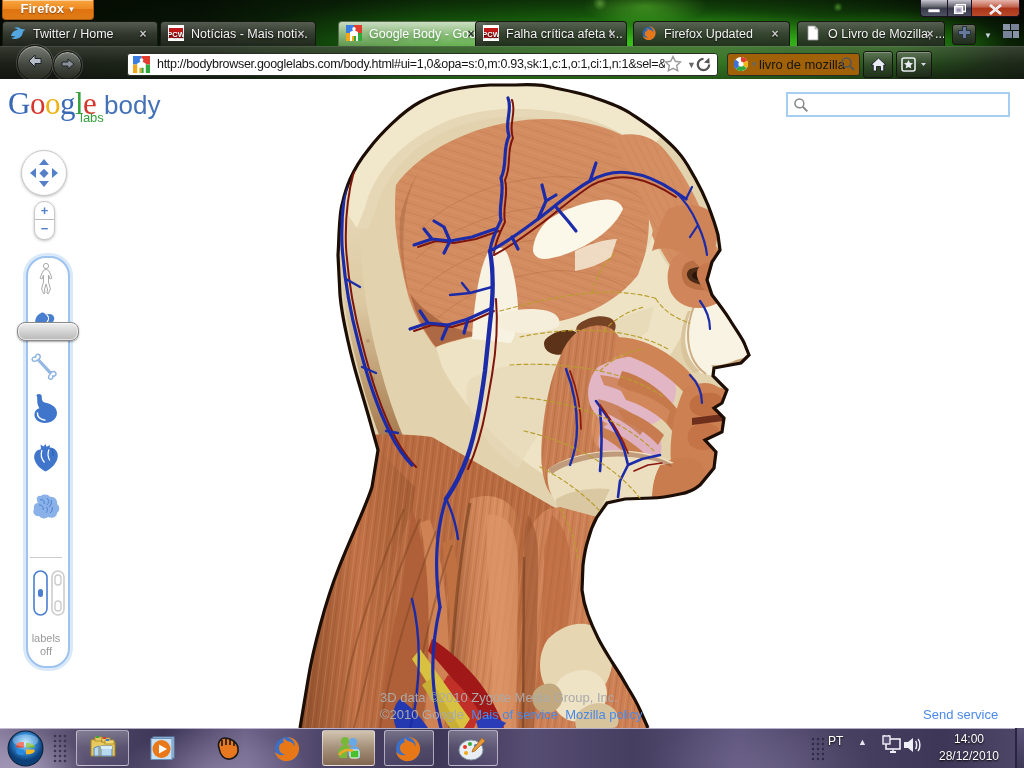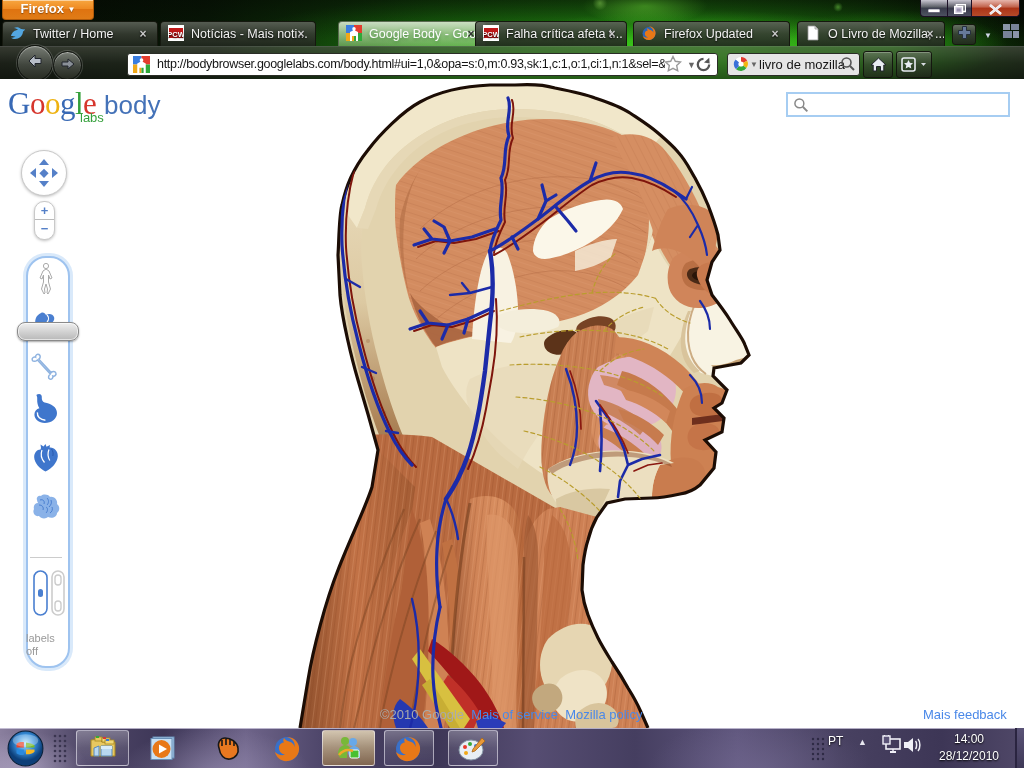--- a/index.html
+++ b/index.html
@@ -49,21 +49,21 @@
 #fwd{left:53px;top:51px;width:27px;height:27px}
 .circ svg{display:block;margin:auto;margin-top:8px}
 #fwd svg{margin-top:6px}
 #urlbar{position:absolute;left:127px;top:53px;width:591px;height:23px;background:#fff;border:1px solid #2a2d26;border-radius:3px;box-sizing:border-box;
 font-size:12.5px;letter-spacing:-.3px;color:#151515;line-height:21px;padding-left:29px}
 #urlbar i{font-style:normal;display:inline-block;max-width:508px;overflow:hidden;white-space:nowrap;vertical-align:top}
 #urlfav{position:absolute;left:133px;top:56px;width:17px;height:17px}
 #star{position:absolute;left:664px;top:55px;width:18px;height:18px}
 #stardrop{position:absolute;left:687px;top:60px;color:#666;font-size:9px}
 #reload{position:absolute;left:694px;top:55px;width:19px;height:19px}
-#searchbar{position:absolute;left:727px;top:53px;width:133px;height:23px;background:#e5e5e5;border:1px solid #2a2d26;border-radius:3px;box-sizing:border-box;
+#searchbar{position:absolute;left:727px;top:53px;width:133px;height:23px;background:#a16207;border:1px solid #2a2d26;border-radius:3px;box-sizing:border-box;
 font-size:13px;color:#151515;line-height:21px;padding-left:31px;padding-right:18px;white-space:nowrap;overflow:hidden}
 #sfav{position:absolute;left:733px;top:56px;width:16px;height:16px}
 #sdrop{position:absolute;left:750px;top:60px;color:#666;font-size:8px}
 #smag{position:absolute;left:840px;top:56px;width:16px;height:16px}
 .tbtn{position:absolute;top:51px;height:27px;border-radius:3px;border:1px solid #14170f;box-sizing:border-box;
 background:linear-gradient(rgba(120,126,114,.55),rgba(60,66,55,.5) 50%,rgba(35,40,30,.55));box-shadow:inset 0 1px 0 rgba(255,255,255,.25)}
 #home{left:863px;width:30px}
 #bmk{left:896px;width:36px}
 .tbtn svg{display:block;margin:5px auto 0}
 
@@ -77,21 +77,21 @@
 #panc{position:absolute;left:21px;top:71px;width:44px;height:44px;border-radius:50%;background:#fff;border:1px solid #c9c9c9;box-shadow:0 1px 3px rgba(0,0,0,.25)}
 #zoomc{position:absolute;left:34px;top:122px;width:19px;height:37px;border-radius:10px;background:#fff;border:1px solid #c9c9c9;box-shadow:0 1px 3px rgba(0,0,0,.25)}
 #zoomc div{color:#5580c8;font-size:13px;font-weight:bold;text-align:center;line-height:17px}
 #zoomc hr{margin:0;border:none;border-top:1px solid #bbb}
 
 #ltb{position:absolute;left:26px;top:177px;width:40px;height:408px;border-radius:20px;background:#fff;border:2px solid #9ec3ef;box-shadow:0 0 0 3px #d9e9fa}
 #slider{position:absolute;left:17px;top:243px;width:60px;height:17px;border-radius:8px;border:1px solid #8a8a8a;
 background:linear-gradient(#efefef,#d4d4d4 48%,#b8b8b8);box-shadow:0 1px 2px rgba(0,0,0,.35),inset 0 0 0 1px rgba(255,255,255,.6)}
 .licon{position:absolute;left:0;width:40px;text-align:center}
 #lsep{position:absolute;left:30px;top:478px;width:32px;border-top:1px solid #ccc}
-#labelsoff{position:absolute;left:26px;top:553px;width:40px;color:#999;font-size:11px;line-height:13px}
+#labelsoff{position:absolute;left:26px;top:553px;width:40px;color:#999;font-size:11px;text-align:center;line-height:13px}
 
 #foot1{position:absolute;left:380px;top:611px;color:#aaa;font-size:13px}
 #foot2{position:absolute;left:380px;top:628px;font-size:13px;color:#aaa}
 #foot2 a{color:#4a88e8;text-decoration:none}
 #sendfb{position:absolute;left:923px;top:628px;color:#4a88e8;font-size:13px}
 
 #taskbar{position:absolute;left:0;top:728px;width:1024px;height:40px;
 background:
 radial-gradient(ellipse 90px 55px at 25px 42px, rgba(200,190,220,.55), rgba(200,190,220,0) 70%),
 radial-gradient(ellipse 130px 65px at 215px 48px, rgba(175,165,200,.5), rgba(175,165,200,0) 75%),
@@ -481,22 +481,23 @@
         </svg></div>
   <div id="lsep"></div>
   <div class="licon" style="left:29px;top:490px"><svg width="34" height="52" viewBox="0 0 34 52">
           <rect x="2" y="2" width="13" height="44" rx="6.5" fill="none" stroke="#4a7fd0" stroke-width="1.6"></rect>
           <rect x="6" y="20" width="5" height="8" rx="2.5" fill="#4a7fd0"></rect>
           <rect x="20" y="2" width="12" height="44" rx="6" fill="none" stroke="#ccc" stroke-width="1.6"></rect>
           <rect x="23" y="6" width="6" height="10" rx="3" fill="none" stroke="#ccc" stroke-width="1.4"></rect>
           <rect x="23" y="32" width="6" height="10" rx="3" fill="none" stroke="#ccc" stroke-width="1.4"></rect>
         </svg></div>
   <div id="labelsoff">labels<br>off</div>
+  <div id="foot1">3D data ©2010 Zygote Media Group, Inc.</div>
   <div id="foot2">©2010 Google&nbsp;&nbsp;<a>Mais of service</a>&nbsp;&nbsp;<a>Mozilla policy</a></div>
-  <div id="sendfb">Mais feedback</div>
+  <div id="sendfb">Send service</div>
 </div>
 
 <div id="taskbar"></div>
 <svg id="grip1" width="14" height="30">
       <g fill="#3a3550">
 <circle cx="2" cy="3" r="1.3"></circle>
         <circle cx="7" cy="3" r="1.3"></circle>
         <circle cx="12" cy="3" r="1.3"></circle>
 <circle cx="2" cy="8" r="1.3"></circle>
         <circle cx="7" cy="8" r="1.3"></circle>

